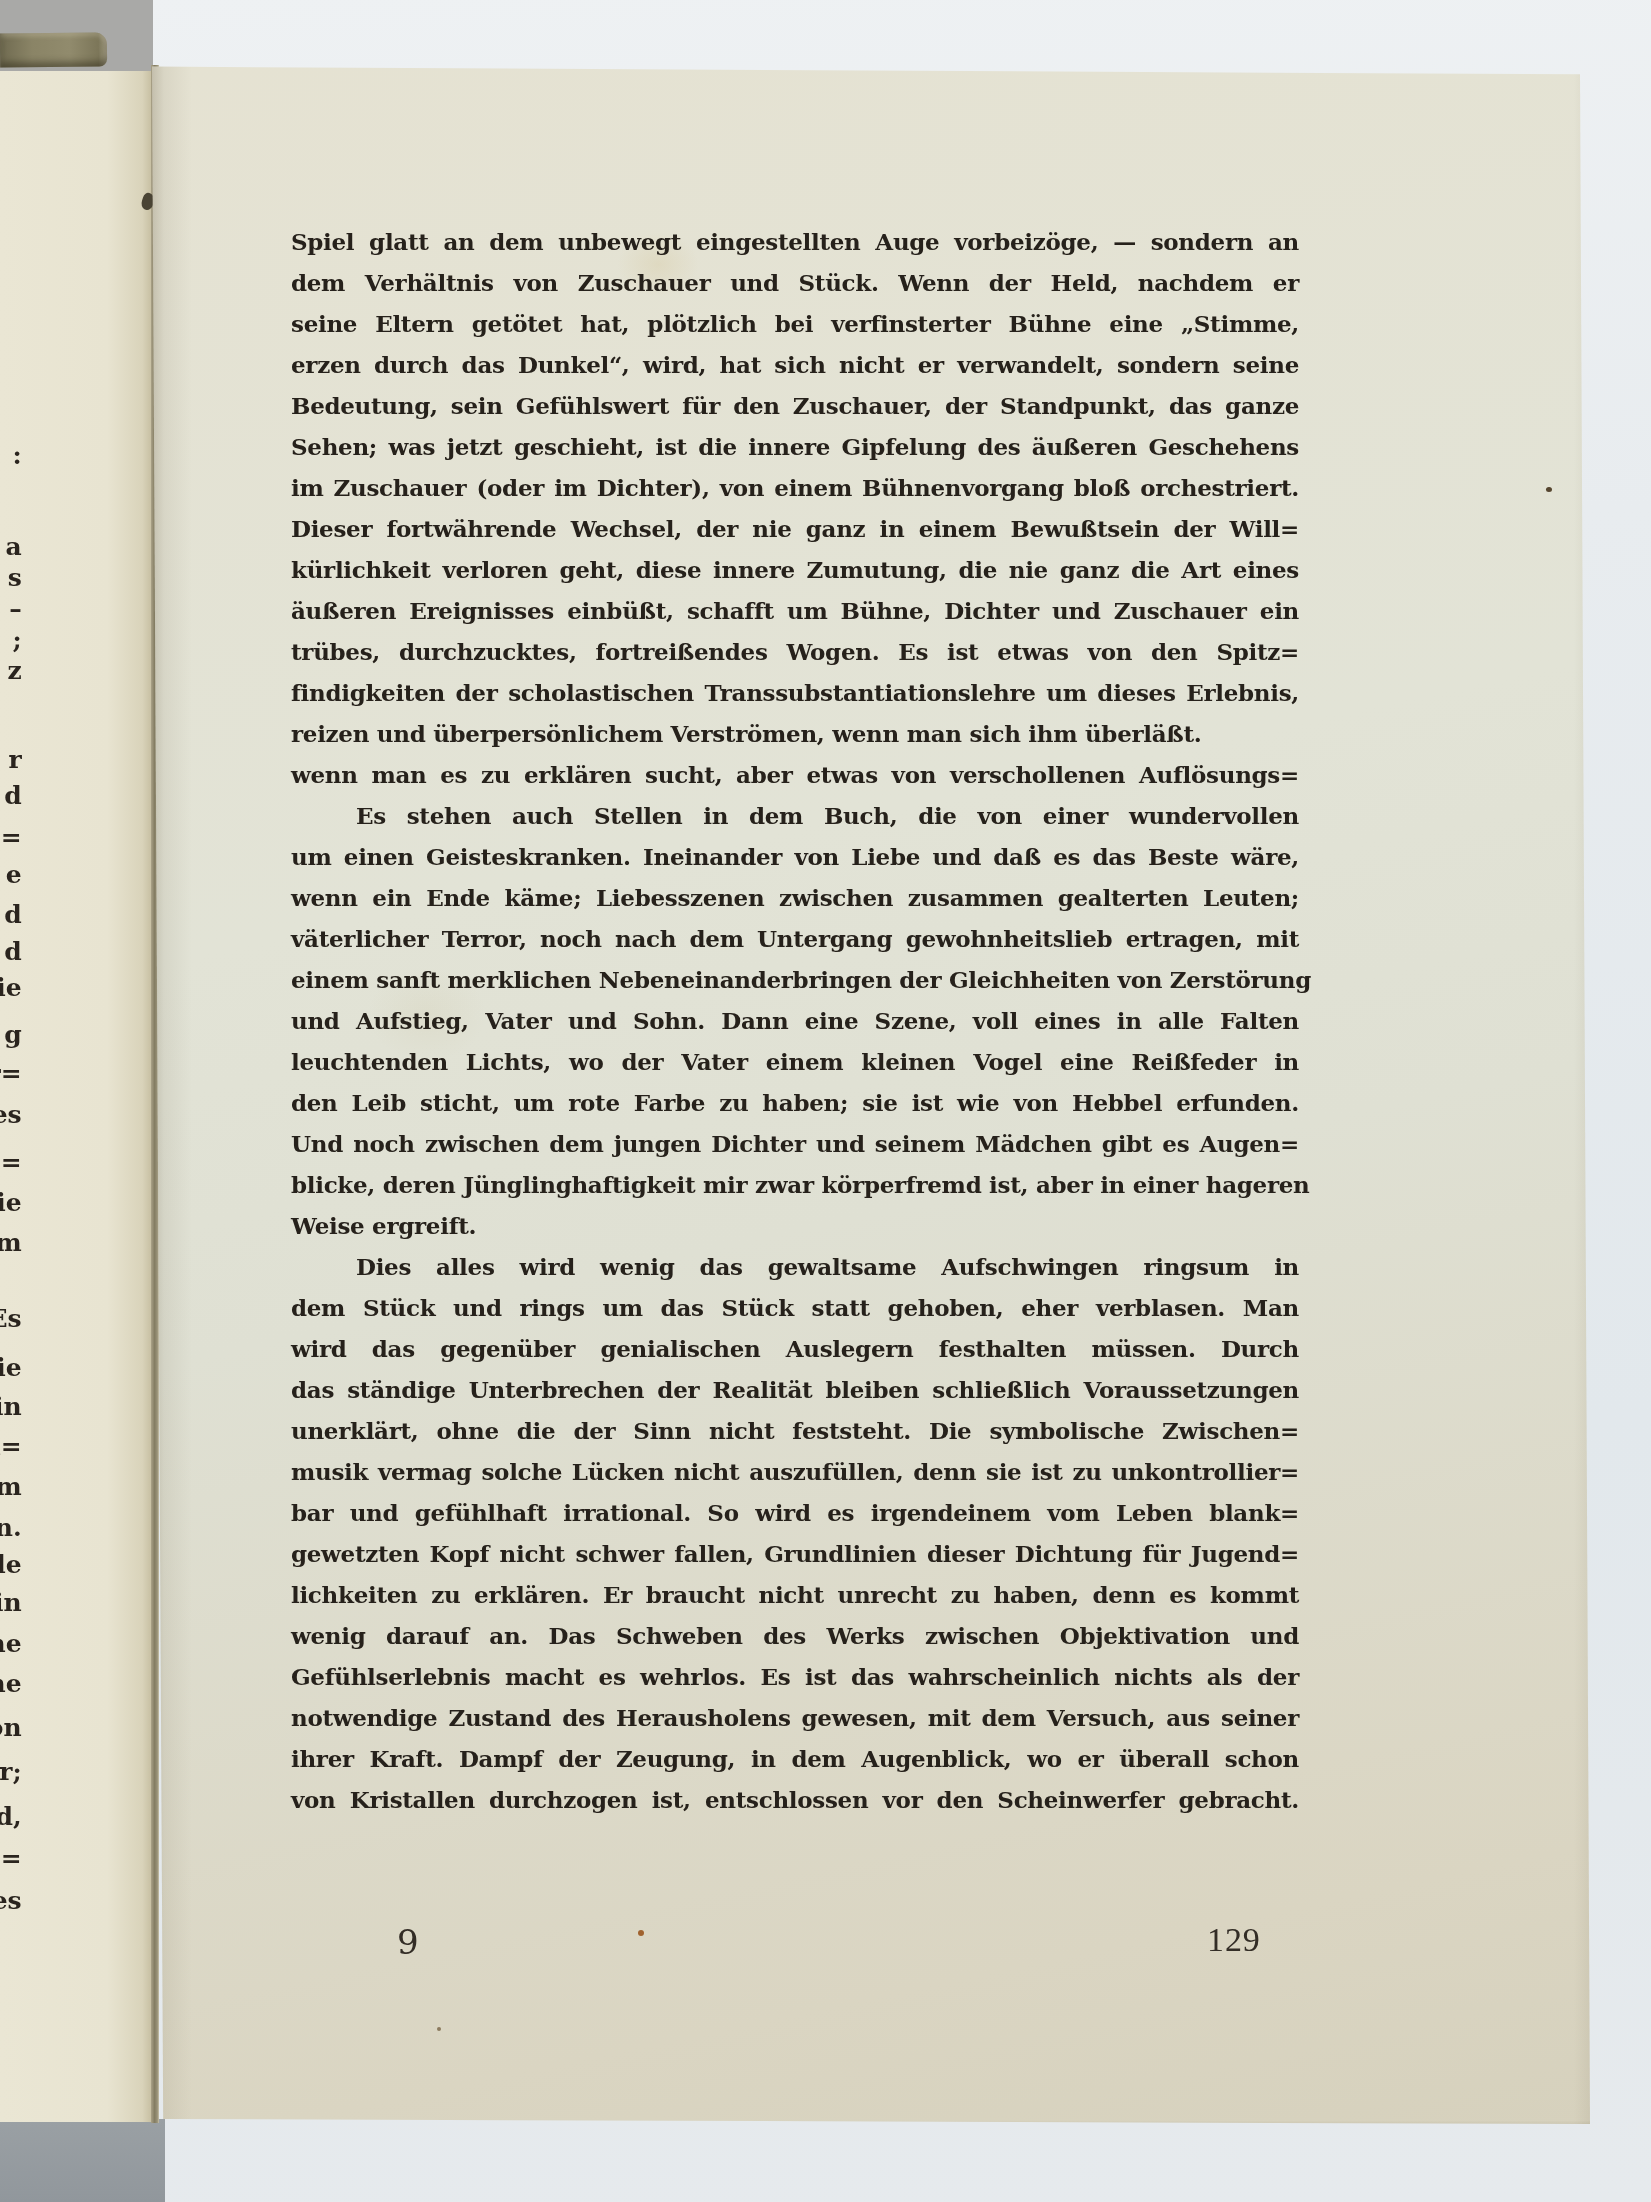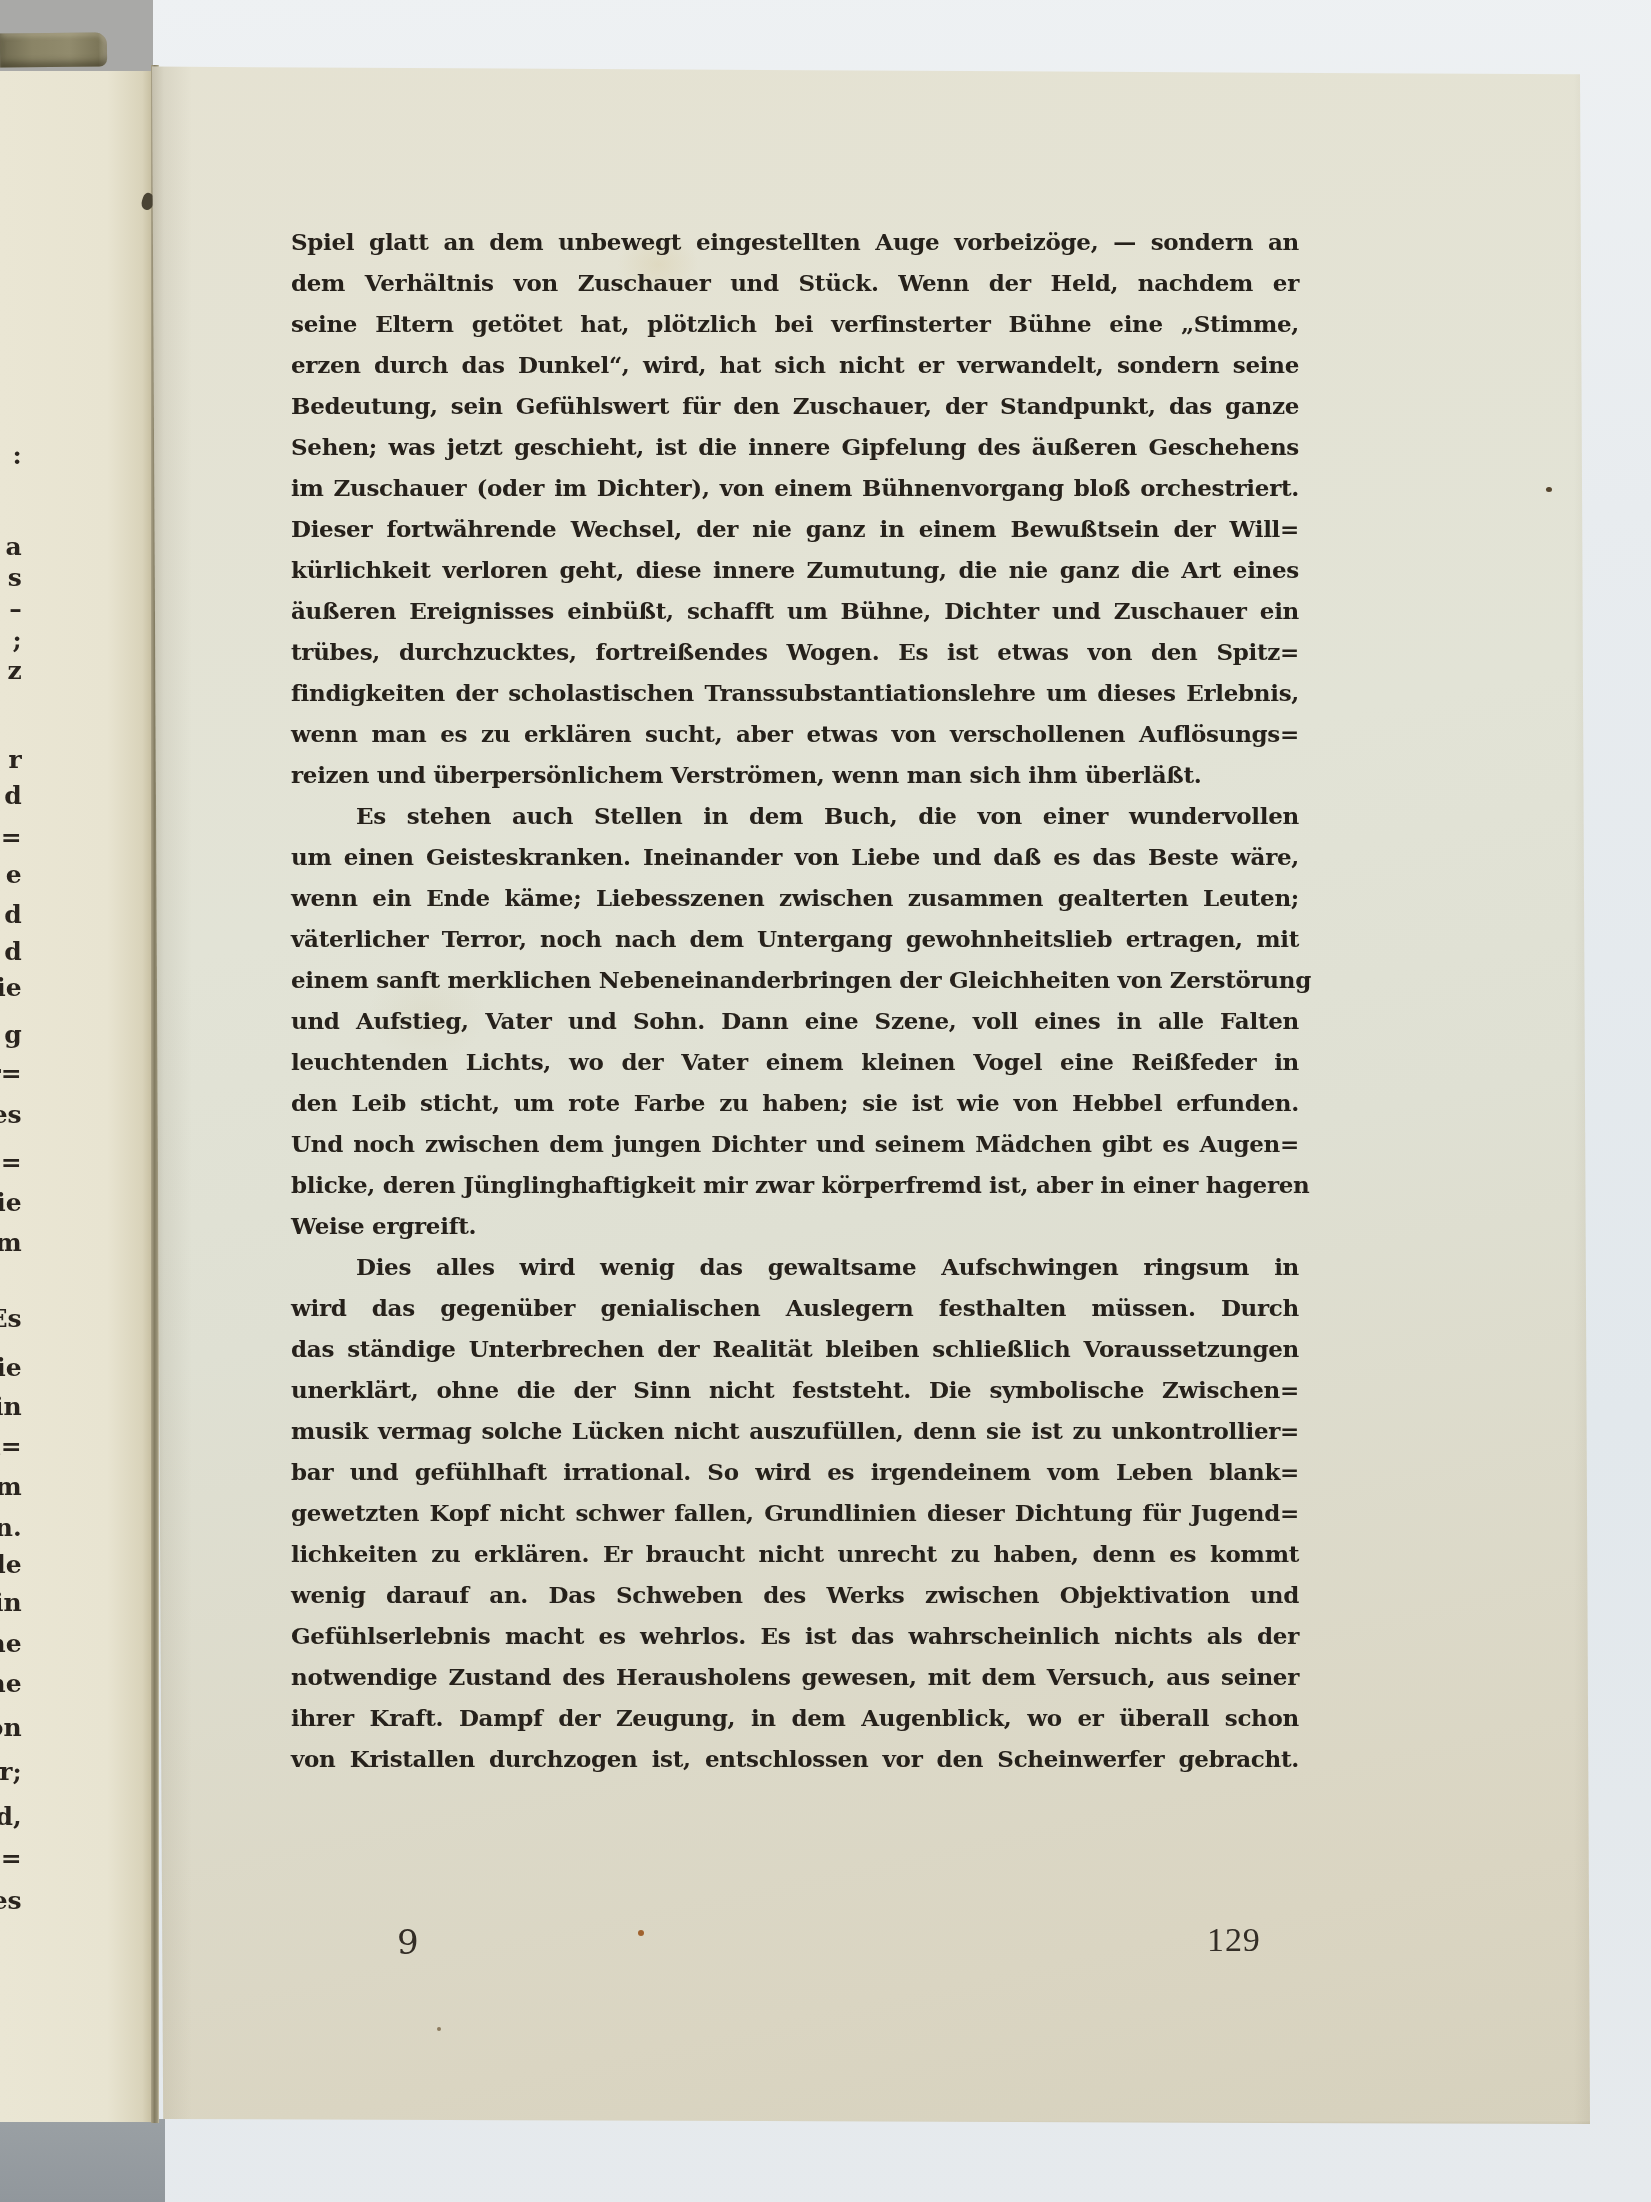--- a/index.html
+++ b/index.html
@@ -132,38 +132,39 @@
         <div class="line">seine Eltern getötet hat, plötzlich bei verfinsterter Bühne eine „Stimme,</div>
         <div class="line">erzen durch das Dunkel“, wird, hat sich nicht er verwandelt, sondern seine</div>
         <div class="line">Bedeutung, sein Gefühlswert für den Zuschauer, der Standpunkt, das ganze</div>
         <div class="line">Sehen; was jetzt geschieht, ist die innere Gipfelung des äußeren Geschehens</div>
         <div class="line">im Zuschauer (oder im Dichter), von einem Bühnenvorgang bloß orchestriert.</div>
         <div class="line">Dieser fortwährende Wechsel, der nie ganz in einem Bewußtsein der Will=</div>
         <div class="line">kürlichkeit verloren geht, diese innere Zumutung, die nie ganz die Art eines</div>
         <div class="line">äußeren Ereignisses einbüßt, schafft um Bühne, Dichter und Zuschauer ein</div>
         <div class="line">trübes, durchzucktes, fortreißendes Wogen. Es ist etwas von den Spitz=</div>
         <div class="line">findigkeiten der scholastischen Transsubstantiationslehre um dieses Erlebnis,</div>
+        <div class="line noj">reizen und überpersönlichem Verströmen, wenn man sich ihm überläßt.</div>
         <div class="line">wenn man es zu erklären sucht, aber etwas von verschollenen Auflösungs=</div>
-        <div class="line noj">reizen und überpersönlichem Verströmen, wenn man sich ihm überläßt.</div>
       </div>
       <div class="para">
         <div class="line ind">Es stehen auch Stellen in dem Buch, die von einer wundervollen</div>
         <div class="line">um einen Geisteskranken. Ineinander von Liebe und daß es das Beste wäre,</div>
         <div class="line">wenn ein Ende käme; Liebesszenen zwischen zusammen gealterten Leuten;</div>
         <div class="line">väterlicher Terror, noch nach dem Untergang gewohnheitslieb ertragen, mit</div>
         <div class="line">einem sanft merklichen Nebeneinanderbringen der Gleichheiten von Zerstörung</div>
         <div class="line">und Aufstieg, Vater und Sohn. Dann eine Szene, voll eines in alle Falten</div>
         <div class="line">leuchtenden Lichts, wo der Vater einem kleinen Vogel eine Reißfeder in</div>
         <div class="line">den Leib sticht, um rote Farbe zu haben; sie ist wie von Hebbel erfunden.</div>
         <div class="line">Und noch zwischen dem jungen Dichter und seinem Mädchen gibt es Augen=</div>
         <div class="line">blicke, deren Jünglinghaftigkeit mir zwar körperfremd ist, aber in einer hageren</div>
         <div class="line noj">Weise ergreift.</div>
       </div>
       <div class="para">
         <div class="line ind">Dies alles wird wenig das gewaltsame Aufschwingen ringsum in</div>
+        <div class="line">dem Stück und rings um das Stück statt gehoben, eher verblasen. Man</div>
         <div class="line">wird das gegenüber genialischen Auslegern festhalten müssen. Durch</div>
         <div class="line">das ständige Unterbrechen der Realität bleiben schließlich Voraussetzungen</div>
         <div class="line">unerklärt, ohne die der Sinn nicht feststeht. Die symbolische Zwischen=</div>
         <div class="line">musik vermag solche Lücken nicht auszufüllen, denn sie ist zu unkontrollier=</div>
         <div class="line">bar und gefühlhaft irrational. So wird es irgendeinem vom Leben blank=</div>
         <div class="line">gewetzten Kopf nicht schwer fallen, Grundlinien dieser Dichtung für Jugend=</div>
         <div class="line">lichkeiten zu erklären. Er braucht nicht unrecht zu haben, denn es kommt</div>
         <div class="line">wenig darauf an. Das Schweben des Werks zwischen Objektivation und</div>
         <div class="line">Gefühlserlebnis macht es wehrlos. Es ist das wahrscheinlich nichts als der</div>
         <div class="line">notwendige Zustand des Herausholens gewesen, mit dem Versuch, aus seiner</div>

